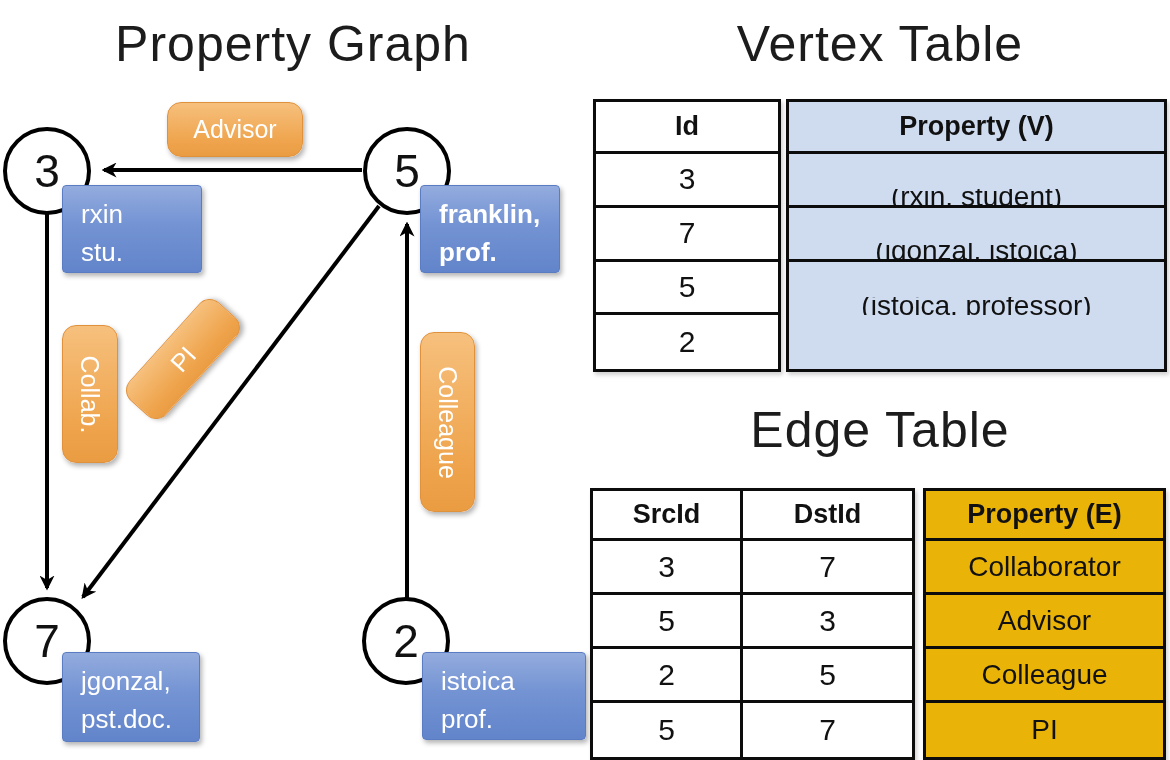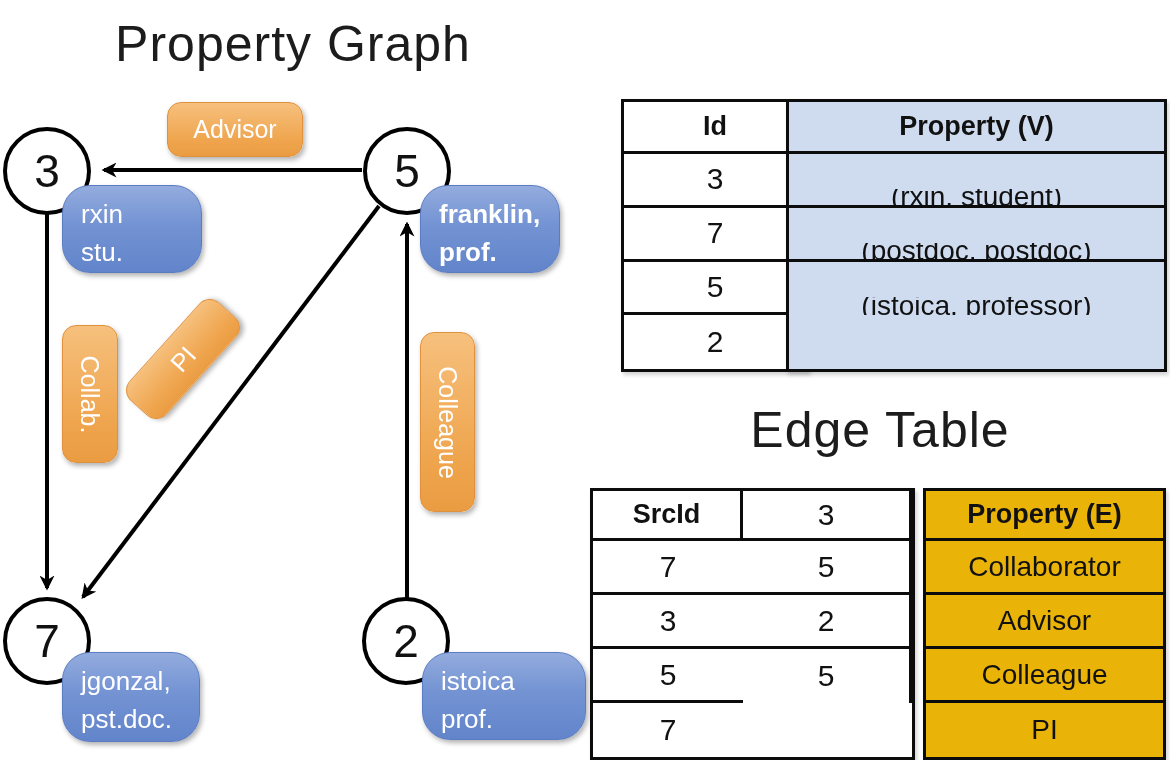--- a/index.html
+++ b/index.html
@@ -15,21 +15,21 @@
   #edges-svg{position:absolute;left:0;top:0;width:580px;height:760px;}
   .node{
     position:absolute;width:88px;height:88px;box-sizing:border-box;
     border:4px solid #000;border-radius:50%;background:#fff;
     display:flex;align-items:center;justify-content:center;
     font-size:46px;color:#111;
   }
   .vprop{
     position:absolute;box-sizing:border-box;
     background:linear-gradient(180deg,#94acde 0%,#7393d3 45%,#6284ca 100%);
-    border:1px solid #5a7cc2;border-radius:28px;
+    border:1px solid #5a7cc2;border-radius:4px;
     color:#fff;font-size:26px;line-height:1.45;
     padding:10px 6px 0 18px;white-space:pre-line;
     box-shadow:2px 3px 5px rgba(0,0,0,0.30);
   }
   .elabel{
     position:absolute;box-sizing:border-box;
     background:linear-gradient(180deg,#f6c07d 0%,#efa54e 70%,#ea9c42 100%);
     border:1px solid #e0913c;border-radius:14px;
     color:#fff;font-size:25px;
     display:flex;align-items:center;justify-content:center;
@@ -45,31 +45,32 @@
   }
   .tcell{
     display:flex;align-items:center;justify-content:center;
     border-bottom:3px solid #0c0c0c;font-size:30px;color:#111;
     overflow:hidden;white-space:nowrap;
   }
   .tcell.last{border-bottom:none;}
   .tcell.th{font-weight:bold;font-size:27px;}
   .tcell.bR{border-right:3px solid #0c0c0c;}
   .propcell{font-size:28px;}
-  #vt-id-col{left:593px;top:99px;width:188px;height:273px;grid-template-rows:52px repeat(4,1fr);margin-left:28px;}
+  #vt-id-col{left:593px;top:99px;width:188px;height:273px;grid-template-rows:52px repeat(4,1fr);}
   #vt-prop-col{left:786px;top:99px;width:381px;height:273px;grid-template-rows:52px repeat(4,1fr);background:#cfdcf0;gap:35px;}
   #et-ids-col{left:590px;top:488px;width:325px;height:272px;grid-template-columns:150px 1fr;grid-template-rows:50px repeat(4,1fr);}
   #et-prop-col{left:923px;top:488px;width:243px;height:272px;grid-template-rows:50px repeat(4,1fr);background:#eab308;}
 </style>
 </head>
 <body>
 
 <div id="canvas">
 
   <div class="title" style="left:0;top:16px;width:570px;margin-left:8px;">Property Graph</div>
+  <div class="title" style="left:593px;top:16px;width:574px;">Vertex Table</div>
   <div class="title" style="left:593px;top:402px;width:574px;">Edge Table</div>
 
   <svg id="edges-svg" viewBox="0 0 580 760">
     <defs>
       <marker id="ah" viewBox="0 0 12 12" refX="10" refY="6" markerWidth="15" markerHeight="15" markerUnits="userSpaceOnUse" orient="auto">
         <path d="M0,0 L12,6 L0,12 L3.5,6 Z" fill="#000"></path>
       </marker>
     </defs>
     <line x1="362" y1="170" x2="104" y2="170" stroke="#000" stroke-width="4" marker-end="url(#ah)"></line>
     <line x1="47" y1="214" x2="47" y2="588" stroke="#000" stroke-width="4" marker-end="url(#ah)"></line>
@@ -116,26 +117,27 @@
     <div class="tcell th">Id</div>
     <div class="tcell">3</div>
     <div class="tcell">7</div>
     <div class="tcell">5</div>
     <div class="tcell last">2</div>
   </div>
 
   <div class="tcol" id="vt-prop-col">
     <div class="tcell th">Property (V)</div>
     <div class="tcell propcell">(rxin, student)</div>
-    <div class="tcell propcell">(postdoc, postdoc)</div>
+    <div class="tcell propcell">(jgonzal, istoica)</div>
     <div class="tcell propcell last">(istoica, professor)</div>
   </div>
 
   <div class="tcol" id="et-ids-col">
     <div class="tcell th bR">SrcId</div>
+    <div class="tcell th">DstId</div>
     <div class="tcell bR">3</div>
     <div class="tcell">7</div>
     <div class="tcell bR">5</div>
     <div class="tcell">3</div>
     <div class="tcell bR">2</div>
     <div class="tcell">5</div>
     <div class="tcell bR last">5</div>
     <div class="tcell last">7</div>
   </div>
 

